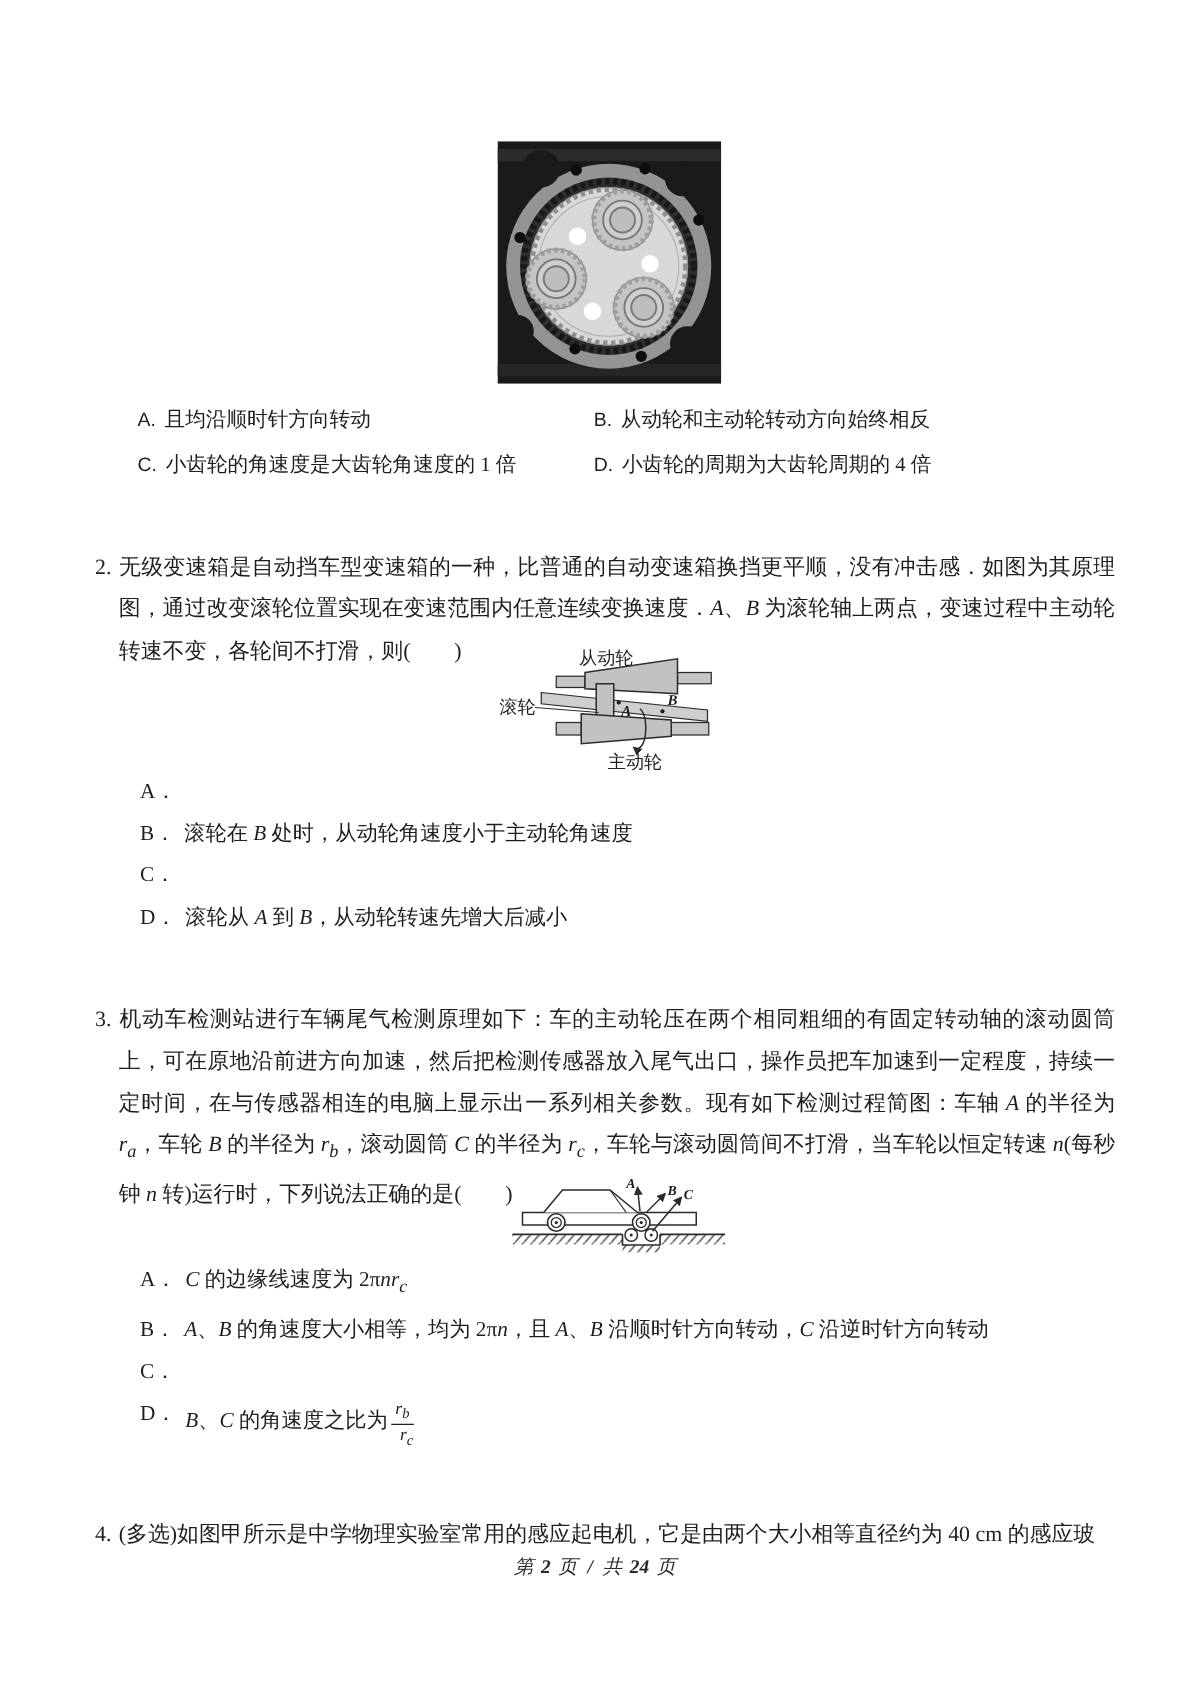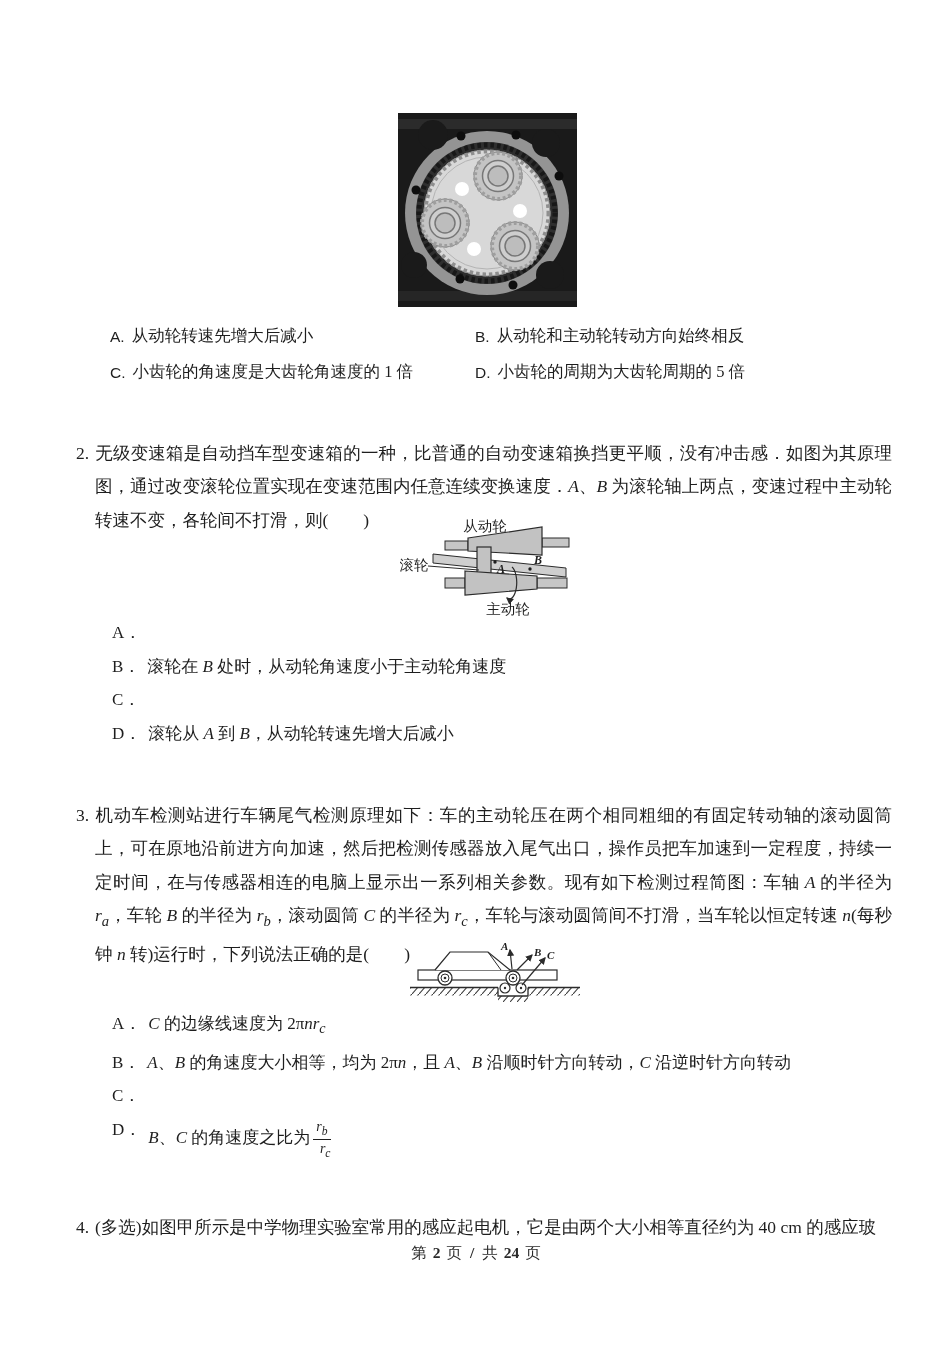--- a/index.html
+++ b/index.html
@@ -32,21 +32,21 @@
   .q1grid .olabel{font-family:"Liberation Sans","DejaVu Sans",sans-serif;font-size:15.5px;padding-top:1px;}
   
   .frac{display:inline-block;vertical-align:-0.75em;text-align:right;line-height:1.15;font-size:0.82em;margin-left:3px;}
   .fnum{display:block;border-bottom:1.3px solid #1e1e1e;padding:0 3px 1px;}
   .fden{display:block;padding-top:1px;}
   
   .cvt-diagram{position:absolute;left:400px;top:517px;width:220px;height:102px;}
   .car-diagram{position:absolute;left:405px;top:938px;width:180px;height:66px;}
   svg text{font-family:"Liberation Serif","DejaVu Serif",serif;}
   
-  .footer{position:absolute;top:1243px;left:0;width:100%;text-align:center;font-size:15.5px;color:#2a2a2a;}
+  .footer{position:absolute;top:1243px;left:0;width:100%;text-align:center;font-size:15.5px;color:#2a2a2a;font-style:italic;}
   .footer span{margin:0 3px;}
   .footer .num{font-weight:bold;}
   .footer .slash{font-weight:bold;margin:0 5px;}
 </style>
 </head>
 <body>
 
 <div class="page">
 
   <figure class="gear-photo">
@@ -93,33 +93,33 @@
 
       <circle cx="64" cy="76" r="7" fill="#ffffff"></circle>
       <circle cx="122" cy="98" r="7" fill="#ffffff"></circle>
       <circle cx="76" cy="136" r="7" fill="#ffffff"></circle>
     </svg>
   </figure>
 
   <div class="q1grid">
     <div class="optrow">
       <span class="olabel">A.</span>
-      <span class="otext">从动轮转速先增大后减小</span>
+      <span class="otext">且均沿顺时针方向转动</span>
     </div>
     <div class="optrow">
       <span class="olabel">B.</span>
       <span class="otext">从动轮和主动轮转动方向始终相反</span>
     </div>
     <div class="optrow">
       <span class="olabel">C.</span>
       <span class="otext">小齿轮的角速度是大齿轮角速度的 1 倍</span>
     </div>
     <div class="optrow">
       <span class="olabel">D.</span>
-      <span class="otext">小齿轮的周期为大齿轮周期的 5 倍</span>
+      <span class="otext">小齿轮的周期为大齿轮周期的 4 倍</span>
     </div>
   </div>
 
   <p class="qpara" style="top:419px;">
     <span class="qnum">2.</span><span>无级变速箱是自动挡车型变速箱的一种，比普通的自动变速箱换挡更平顺，没有冲击感．如图为其原理图，通过改变滚轮位置实现在变速范围内任意连续变换速度．<i>A</i>、<i>B</i> 为滚轮轴上两点，变速过程中主动轮转速不变，各轮间不打滑，则(　　)</span>
   </p>
 
   <svg class="cvt-diagram" viewBox="0 0 220 102">
     <defs>
       <marker id="ah1" markerWidth="7" markerHeight="7" refX="5" refY="3" orient="auto">

